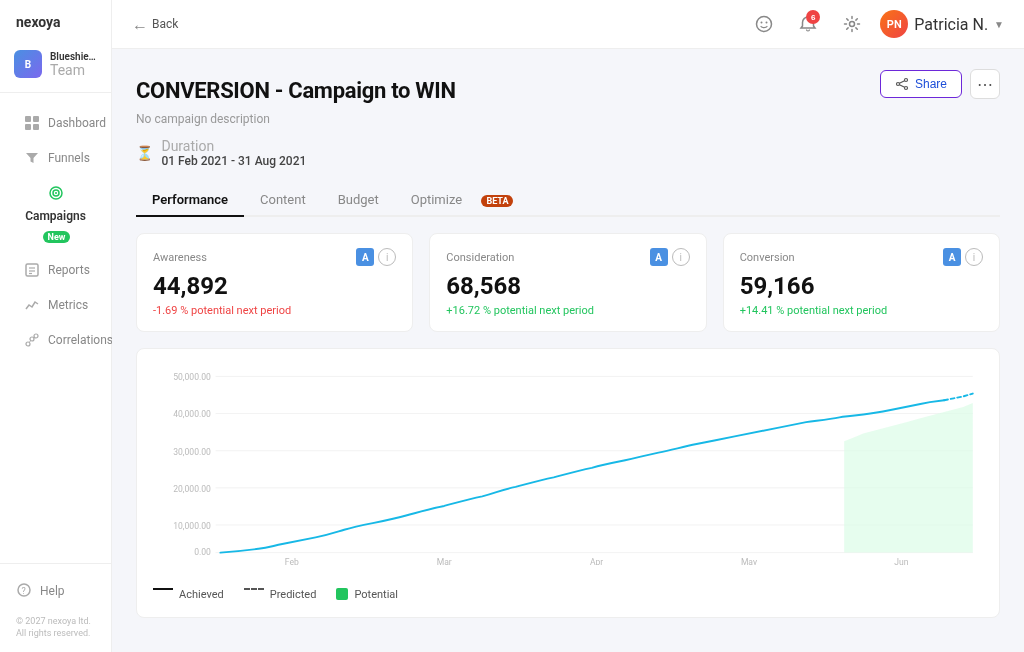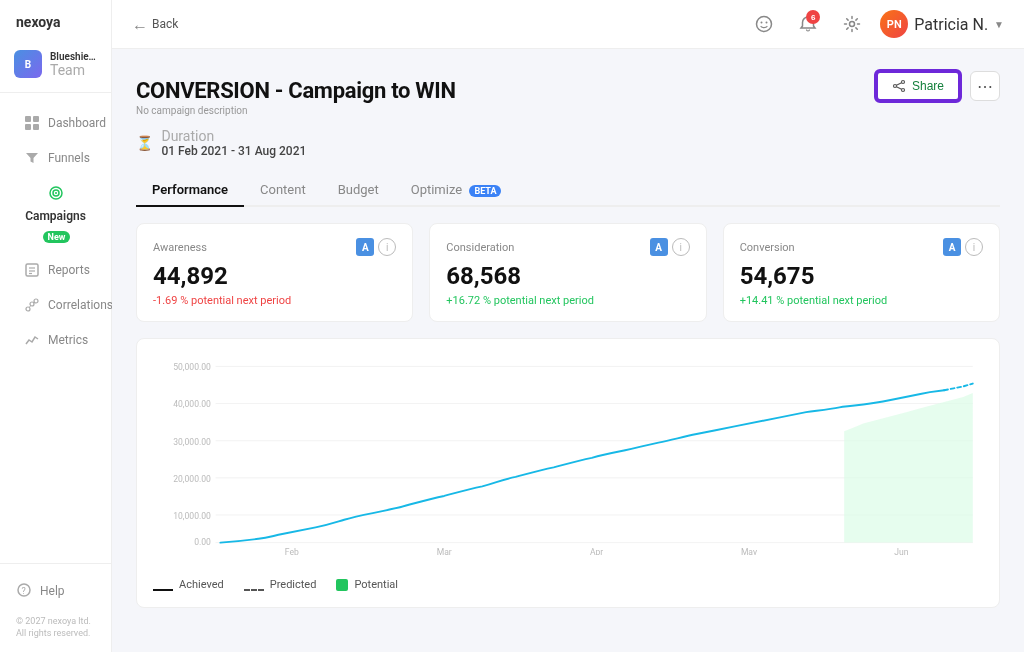--- a/index.html
+++ b/index.html
@@ -35,36 +35,36 @@
     .notif-badge { position: absolute; top: 2px; right: 4px; background: #ef4444; color: #fff; font-size: 8px; font-weight: 700; width: 14px; height: 14px; border-radius: 50%; display: flex; align-items: center; justify-content: center; }
     .topbar-user { display: flex; align-items: center; gap: 6px; cursor: pointer; }
     .topbar-avatar { width: 28px; height: 28px; border-radius: 50%; background: linear-gradient(135deg, #f97316, #ef4444); display: flex; align-items: center; justify-content: center; color: #fff; font-size: 11px; font-weight: 600; }
     .topbar-username { font-size: 16px; color: #333; }
     .topbar-chevron { font-size: 10px; color: #888; }
 
     
     .content { flex: 1; overflow-y: auto; padding: 20px 24px; background: #f5f6fa; }
     .page-header { display: flex; align-items: flex-start; justify-content: space-between; margin-bottom: 12px; }
     .page-title { font-size: 22px; font-weight: 700; color: #111; letter-spacing: -0.3px; margin-top: 9px; }
-    .page-subtitle { font-size: 10px; color: #999; margin-top: 2px; }
+    .page-subtitle { font-size: 12px; color: #999; margin-top: 9px; }
     .header-actions { display: flex; align-items: center; gap: 8px; }
-    .share-btn { display: flex; align-items: center; gap: 6px; padding: 6px 14px; border: 4px solid #6d28d9; border-radius: 6px; background: #fff; font-size: 12px; cursor: pointer; color: #15803d; }
+    .share-btn { display: flex; align-items: center; gap: 6px; padding: 6px 14px; border: 1px solid #6d28d9; border-radius: 6px; background: #fff; font-size: 12px; cursor: pointer; color: #1d4ed8; }
     .more-btn { width: 30px; height: 30px; border: 1px solid #ddd; border-radius: 6px; background: #fff; display: flex; align-items: center; justify-content: center; cursor: pointer; font-size: 16px; color: #555; }
 
     
     .duration-row { display: flex; align-items: center; gap: 8px; margin-bottom: 16px; }
     .duration-icon { color: #e69c1a; font-size: 14px; }
     .duration-label { font-size: 14px; color: #aaa; }
     .duration-value { font-size: 12px; color: #444; font-weight: 500; }
 
     
     .tabs { display: flex; align-items: center; gap: 0; border-bottom: 2px solid #eee; margin-bottom: 16px; }
     .tab { padding: 8px 16px; font-size: 13px; color: #888; cursor: pointer; border-bottom: 2px solid transparent; margin-bottom: -2px; }
     .tab.active { color: #111; font-weight: 600; border-bottom-color: #111; }
-    .tab-badge-beta { background: #3b82f6; color: #fff; font-size: 9px; font-weight: 700; padding: 1px 5px; border-radius: 8px; margin-left: 4px; }
+    .tab-badge-beta { background: #c2410c; color: #fff; font-size: 9px; font-weight: 700; padding: 1px 5px; border-radius: 8px; margin-left: 16px; }
 
     
     .metric-cards { display: flex; gap: 16px; margin-bottom: 16px; justify-content: center; }
     .metric-card { background: #fff; border-radius: 8px; padding: 14px 16px; flex: 1; border: 1px solid #eee; }
     .metric-card-header { display: flex; align-items: center; justify-content: space-between; margin-bottom: 6px; }
     .metric-label { font-size: 11px; color: #888; }
     .metric-icons { display: flex; gap: 4px; }
     .metric-icon-a { width: 18px; height: 18px; background: #4a90e2; border-radius: 3px; display: flex; align-items: center; justify-content: center; color: #fff; font-size: 10px; font-weight: 700; }
     .metric-icon-info { width: 18px; height: 18px; border-radius: 50%; border: 1.5px solid #bbb; display: flex; align-items: center; justify-content: center; color: #bbb; font-size: 10px; }
     .metric-value { font-size: 24px; font-weight: 700; color: #111; margin-bottom: 4px; }
@@ -78,21 +78,21 @@
     
     
     .chart-tooltip { position: absolute; right: 0; top: 0; background: #222; color: #fff; border-radius: 6px; padding: 8px 12px; display: flex; flex-direction: column; gap: 4px; min-width: 180px; z-index: 10; }
     .tooltip-row { display: flex; align-items: center; justify-content: space-between; gap: 12px; }
     .tooltip-label { font-size: 11px; color: #ccc; }
     .tooltip-value { font-size: 11px; font-weight: 600; color: #fff; }
     .tooltip-btn { background: #22c55e; color: #fff; border: none; border-radius: 4px; padding: 6px 14px; font-size: 12px; font-weight: 600; cursor: pointer; width: 100%; margin-top: 4px; }
 
     
     .chart-legend { display: flex; align-items: center; gap: 20px; margin-top: 12px; padding-top: 8px; }
-    .legend-item { display: flex; align-items: flex-end; gap: 6px; font-size: 11px; color: #555; }
+    .legend-item { display: flex; align-items: flex-start; gap: 6px; font-size: 11px; color: #555; }
     .legend-line { width: 20px; height: 2px; }
     .legend-line.achieved { background: #111; }
     .legend-line-dashed { width: 20px; height: 2px; border-top: 2px dashed #555; }
     .legend-box { width: 12px; height: 12px; background: #22c55e; border-radius: 2px; }
 
     svg.chart { width: 100%; height: 200px; }
   </style>
 </head>
 <body>
 
@@ -150,37 +150,37 @@
           <line x1="5" y1="9" x2="11" y2="9" stroke="#aaa" stroke-width="1.2"></line>
           <line x1="5" y1="11.5" x2="8" y2="11.5" stroke="#aaa" stroke-width="1.2"></line>
         </svg>
       </span>
       <span>Reports</span>
     </div>
 
     <div class="nav-item">
       <span class="nav-icon">
         <svg width="16" height="16" viewBox="0 0 16 16" fill="none">
+          <polyline points="2,12 5,8 8,10 11,5 14,7" stroke="#aaa" stroke-width="1.5" fill="none"></polyline>
+        </svg>
+      </span>
+      <span>Metrics</span>
+    </div>
+
+    <div class="nav-item">
+      <span class="nav-icon">
+        <svg width="16" height="16" viewBox="0 0 16 16" fill="none">
           <circle cx="4" cy="12" r="2" stroke="#aaa" stroke-width="1.2"></circle>
           <circle cx="8" cy="7" r="2" stroke="#aaa" stroke-width="1.2"></circle>
           <circle cx="12" cy="4" r="2" stroke="#aaa" stroke-width="1.2"></circle>
           <line x1="5.4" y1="10.6" x2="6.6" y2="8.4" stroke="#aaa" stroke-width="1"></line>
           <line x1="9.4" y1="5.8" x2="10.6" y2="5.2" stroke="#aaa" stroke-width="1"></line>
         </svg>
       </span>
       <span>Correlations</span>
-    </div>
-
-    <div class="nav-item">
-      <span class="nav-icon">
-        <svg width="16" height="16" viewBox="0 0 16 16" fill="none">
-          <polyline points="2,12 5,8 8,10 11,5 14,7" stroke="#aaa" stroke-width="1.5" fill="none"></polyline>
-        </svg>
-      </span>
-      <span>Metrics</span>
     </div>
   </nav>
   <div class="sidebar-footer">
     <div class="help-item">
       <span>
         <svg width="16" height="16" viewBox="0 0 16 16" fill="none">
           <circle cx="8" cy="8" r="6" stroke="#aaa" stroke-width="1.5"></circle>
           <text x="5.5" y="12" font-size="9" fill="#aaa">?</text>
         </svg>
       </span>
@@ -300,21 +300,21 @@
       </div>
 
       <div class="metric-card">
         <div class="metric-card-header">
           <span class="metric-label">Conversion</span>
           <div class="metric-icons">
             <div class="metric-icon-a">A</div>
             <div class="metric-icon-info">i</div>
           </div>
         </div>
-        <div class="metric-value">54,675</div>
+        <div class="metric-value">59,166</div>
         <div class="metric-change positive">+14.41 % potential next period</div>
       </div>
     </div>
 
     <div class="chart-container">
       <div class="chart-wrapper">
         
 
         <svg class="chart" viewBox="0 0 860 210">
 

